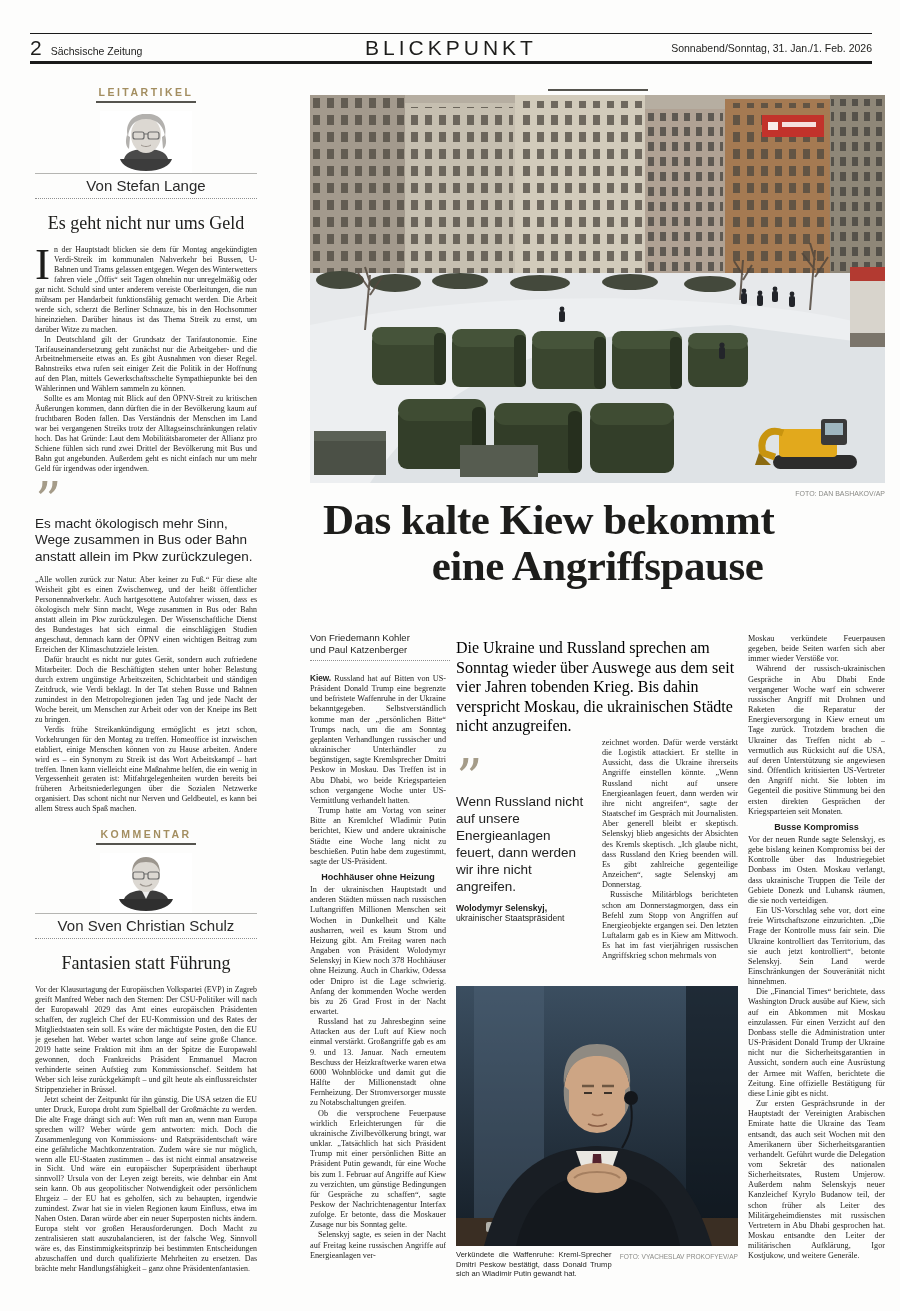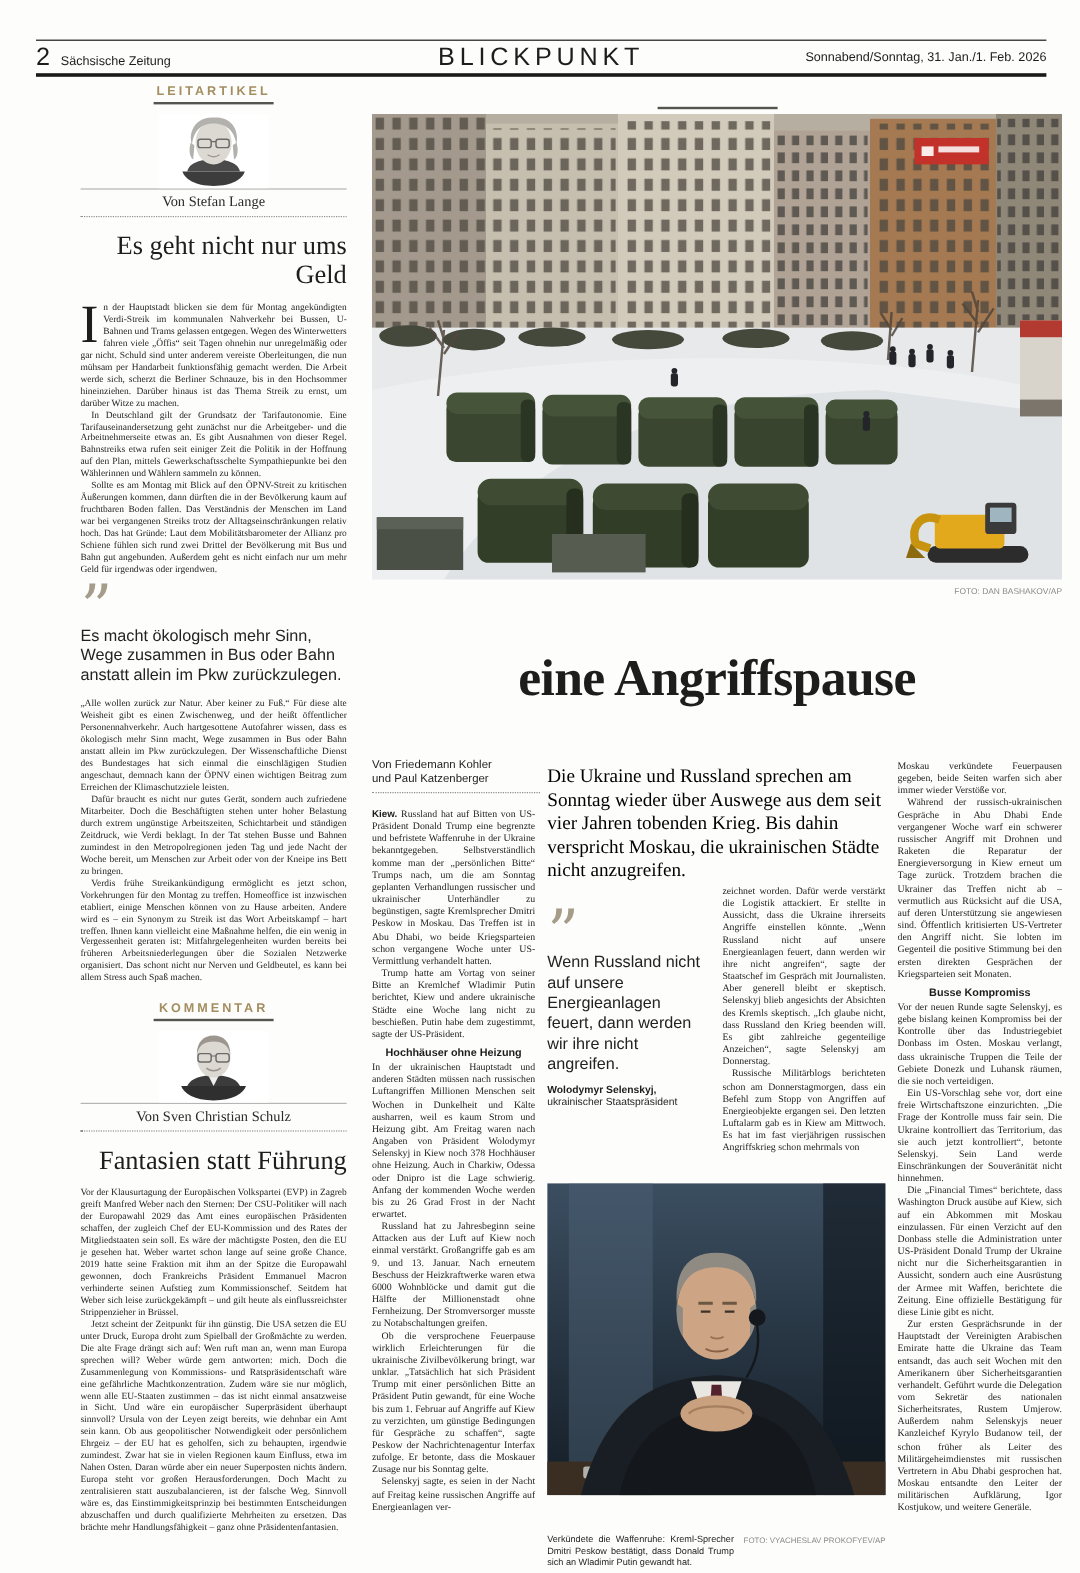--- a/index.html
+++ b/index.html
@@ -17,26 +17,26 @@
               font-family:"Liberation Sans",sans-serif;font-size:21px;letter-spacing:4px;font-weight:400;}
   .mh-date{margin-left:auto;font-family:"Liberation Sans",sans-serif;font-size:10.5px;}
 
   
   .kicker{font-family:"Liberation Sans",sans-serif;font-size:10.5px;font-weight:bold;
           letter-spacing:2.5px;color:#a38e60;text-align:center;}
   .kicker-rule{width:100px;height:2px;background:#55544e;margin:3px auto 0;}
   .dotted{border-bottom:1px dotted #8f8f8f;}
 
   
-  .left-col{position:absolute;left:35px;top:70px;width:222px;height:1222px;overflow:hidden;margin-left:32px;}
+  .left-col{position:absolute;left:35px;top:86px;width:222px;height:1222px;overflow:hidden;}
   .head-shot{display:block;margin:8px auto 0;}
   .photo-box{border-bottom:1px solid #b5b5b2;text-align:center;}
-  .author-line{font-family:Liberation Serif, serif;font-size:12px;color:#2a2a2a;
+  .author-line{font-family:Liberation Sans, sans-serif;font-size:15px;color:#2a2a2a;
                text-align:center;padding:3px 0 4px;}
-  .col-headline{font-size:22px;line-height:24px;text-align:right;margin:12px 0 10px;font-weight:400;}
+  .col-headline{font-size:18px;line-height:24px;text-align:center;margin:12px 0 10px;font-weight:400;}
   .body{font-size:7.9px;line-height:9.95px;text-align:justify;}
   .body p{margin:0;}
   .body p + p{text-indent:9px;}
   .dropcap{float:left;font-size:45px;line-height:37px;padding:1px 4px 0 0;}
   .pullquote{margin:12px 0 10px;}
   .q-icon{font-size:52px;line-height:30px;color:#a59c89;font-family:"DejaVu Serif",serif;display:block;height:26px;}
   .pq-text{font-family:"Liberation Sans",sans-serif;font-size:13.5px;line-height:16.5px;color:#222;margin-top:4px;}
   .kommentar-gap{margin-top:14px;}
 
   
@@ -61,21 +61,21 @@
   .colquote{position:absolute;left:146px;top:133px;width:132px;text-align:left;}
   .colquote .pq-text{font-size:13.5px;line-height:17px;}
   .pq-author{font-family:"Liberation Sans",sans-serif;font-size:8.6px;font-weight:bold;margin-top:8px;}
   .pq-role{font-family:"Liberation Sans",sans-serif;font-size:8.6px;}
   .col3{left:292px;top:108px;width:136px;height:250px;}
   .col4{left:438px;top:4px;width:137px;height:669px;}
   .subhead{font-family:"Liberation Sans",sans-serif;font-size:9px;font-weight:bold;
            text-align:center;text-indent:0 !important;margin:5px 0 3px !important;}
   .lead-in{font-family:"Liberation Sans",sans-serif;font-weight:bold;font-size:8.2px;}
   .peskow{position:absolute;left:146px;top:356px;width:282px;height:260px;}
-  .peskow-caption{position:absolute;left:146px;top:648px;width:282px;
+  .peskow-caption{position:absolute;left:146px;top:620px;width:282px;
                   font-family:"Liberation Sans",sans-serif;font-size:7.6px;line-height:9.6px;color:#1d1d1b;}
   .peskow-caption .credit{font-size:6.6px;}
 </style>
 </head>
 <body>
 
 <div class="page">
 
   <div class="masthead">
     <div class="mh-left">
@@ -294,21 +294,21 @@
         <path d="M18,20 C2,14 -6,26 -2,40 L10,44" stroke="#c8940f" stroke-width="7" fill="none"></path>
         <path d="M-6,40 L6,52 L-10,52 Z" fill="#8c6b10"></path>
       </g>
     </svg>
 
     <div class="caption">
       <span class="credit">FOTO: DAN BASHAKOV/AP</span>
     </div>
 
     <h1 class="main-headline">
-      <br>
+      <span>Das kalte Kiew bekommt</span><br>
       <span>eine Angriffspause</span>
     </h1>
 
     <div class="article">
 
       <div class="byline dotted">
         <span>Von Friedemann Kohler</span><br>
         <span>und Paul Katzenberger</span>
       </div>
 

